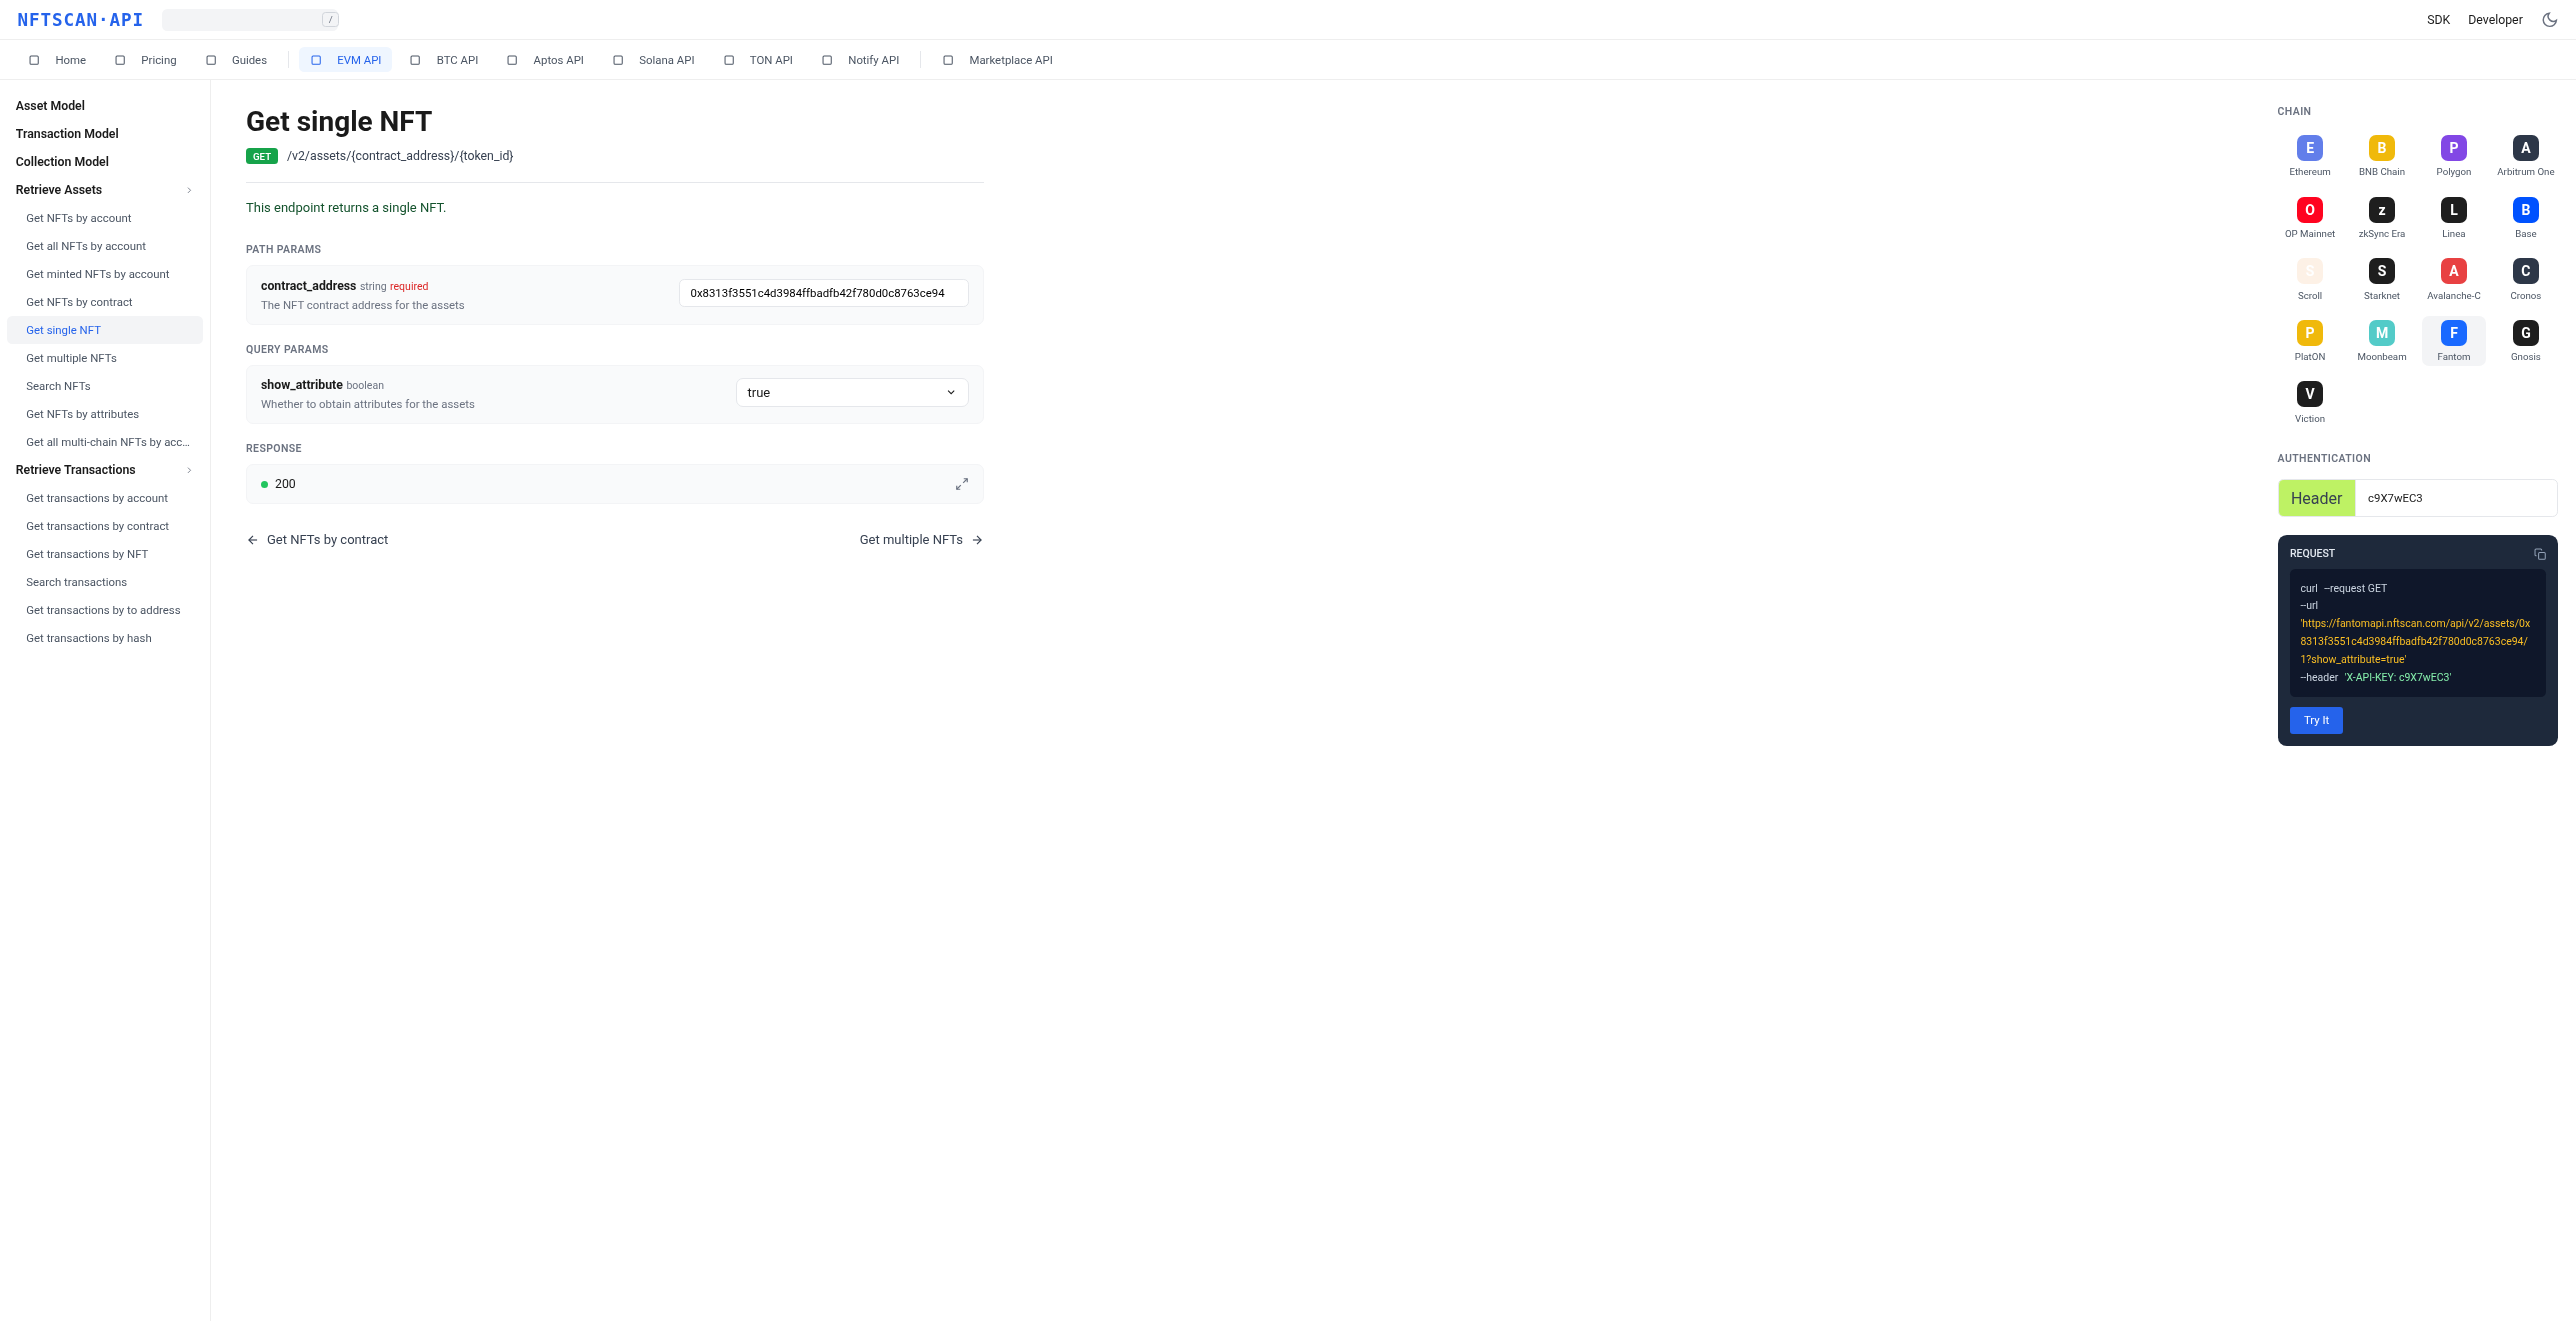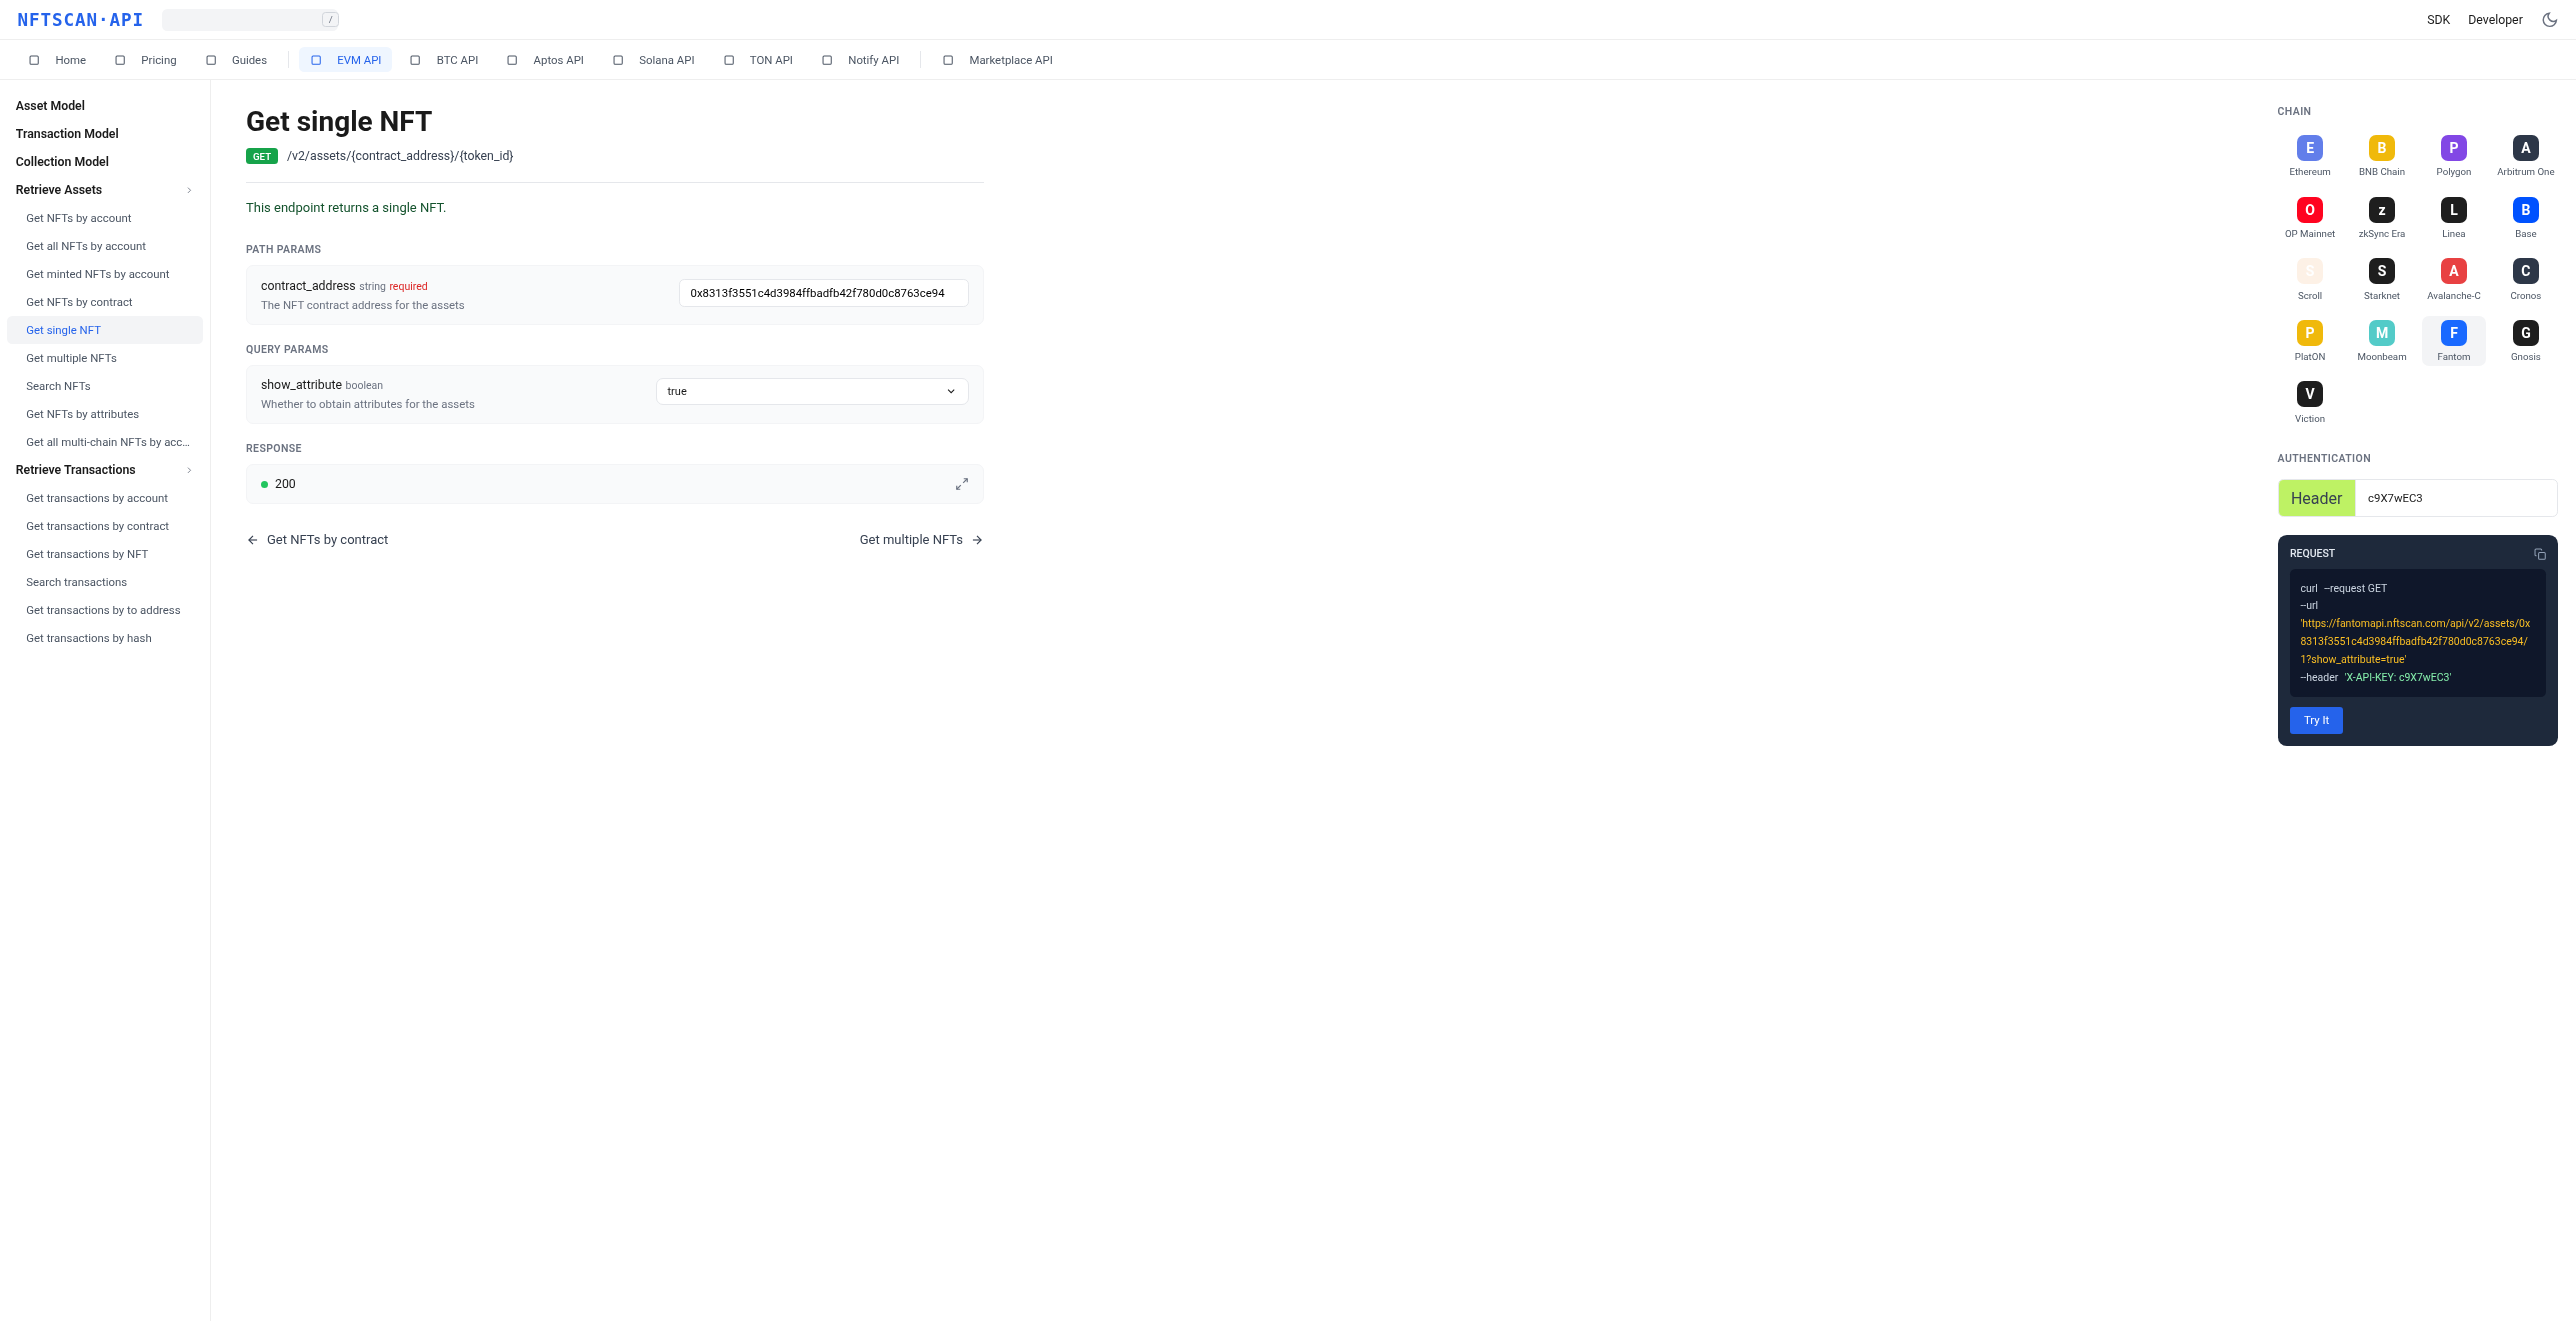--- a/index.html
+++ b/index.html
@@ -38,26 +38,26 @@
 .method-badge{background:#16a34a;color:#fff;font-size:9.7px;font-weight:600;padding:2.6px 7px;border-radius:3.5px}
 .endpoint-path{font-size:12.3px;color:#374151}
 .divider-line{border-top:0.9px solid #e5e7eb;margin-bottom:17.6px}
 .description{font-size:13px;color:#14532d;margin-bottom:28px}
 .section-label{font-size:10.5px;font-weight:600;color:#6b7280;letter-spacing:0.4px;margin-bottom:8.8px}
 
 .param-box{background:#f9fafb;border:0.9px solid #f3f4f6;border-radius:7px;margin-bottom:17.6px}
 .param-row{display:flex;justify-content:space-between;align-items:flex-start;padding:12.3px 14px;gap:17.6px}
 .param-row+.param-row{border-top:0.9px solid #eee}
 .param-left{flex:1}
-.param-name{font-weight:400;font-size:12.3px}
+.param-name{font-weight:700;font-size:12.3px}
 .param-type{font-size:10.5px;color:#6b7280;margin-left:3.5px}
 .param-required{font-size:10.5px;color:#dc2626;margin-left:3.5px}
 .param-desc{font-size:11.4px;color:#6b7280;margin-top:5.3px}
 .param-input{width:290px;padding:6.1px 10.5px;border:0.9px solid #e5e7eb;border-radius:5.3px;font-size:11.4px;background:#fff;outline:none}
-.param-select{width:313px;padding:6.1px 10.5px;border:0.9px solid #e5e7eb;border-radius:7px;font-size:11px;background:#fff;display:flex;justify-content:space-between;align-items:center;cursor:pointer}
+.param-select{width:233px;padding:6.1px 10.5px;border:0.9px solid #e5e7eb;border-radius:7px;font-size:13px;background:#fff;display:flex;justify-content:space-between;align-items:center;cursor:pointer}
 
 .response-row{display:flex;align-items:center;justify-content:space-between;background:#f9fafb;border:0.9px solid #f3f4f6;border-radius:7px;padding:12.3px 14px;margin-bottom:28px;cursor:pointer}
 .status-dot{width:7px;height:7px;border-radius:50%;background:#22c55e;display:inline-block;margin-right:7px}
 .expand-icon{width:14px;height:14px;color:#6b7280}
 
 .pagination{display:flex;justify-content:space-between;margin-top:8.8px}
 .page-link{display:flex;align-items:center;gap:7px;color:#374151;font-size:13px;cursor:pointer}
 
 .right-panel{width:316px;padding:24.6px 17.6px;overflow-y:auto}
 .right-section-label{font-size:10.5px;font-weight:600;color:#6b7280;letter-spacing:0.4px;margin-bottom:14px}

